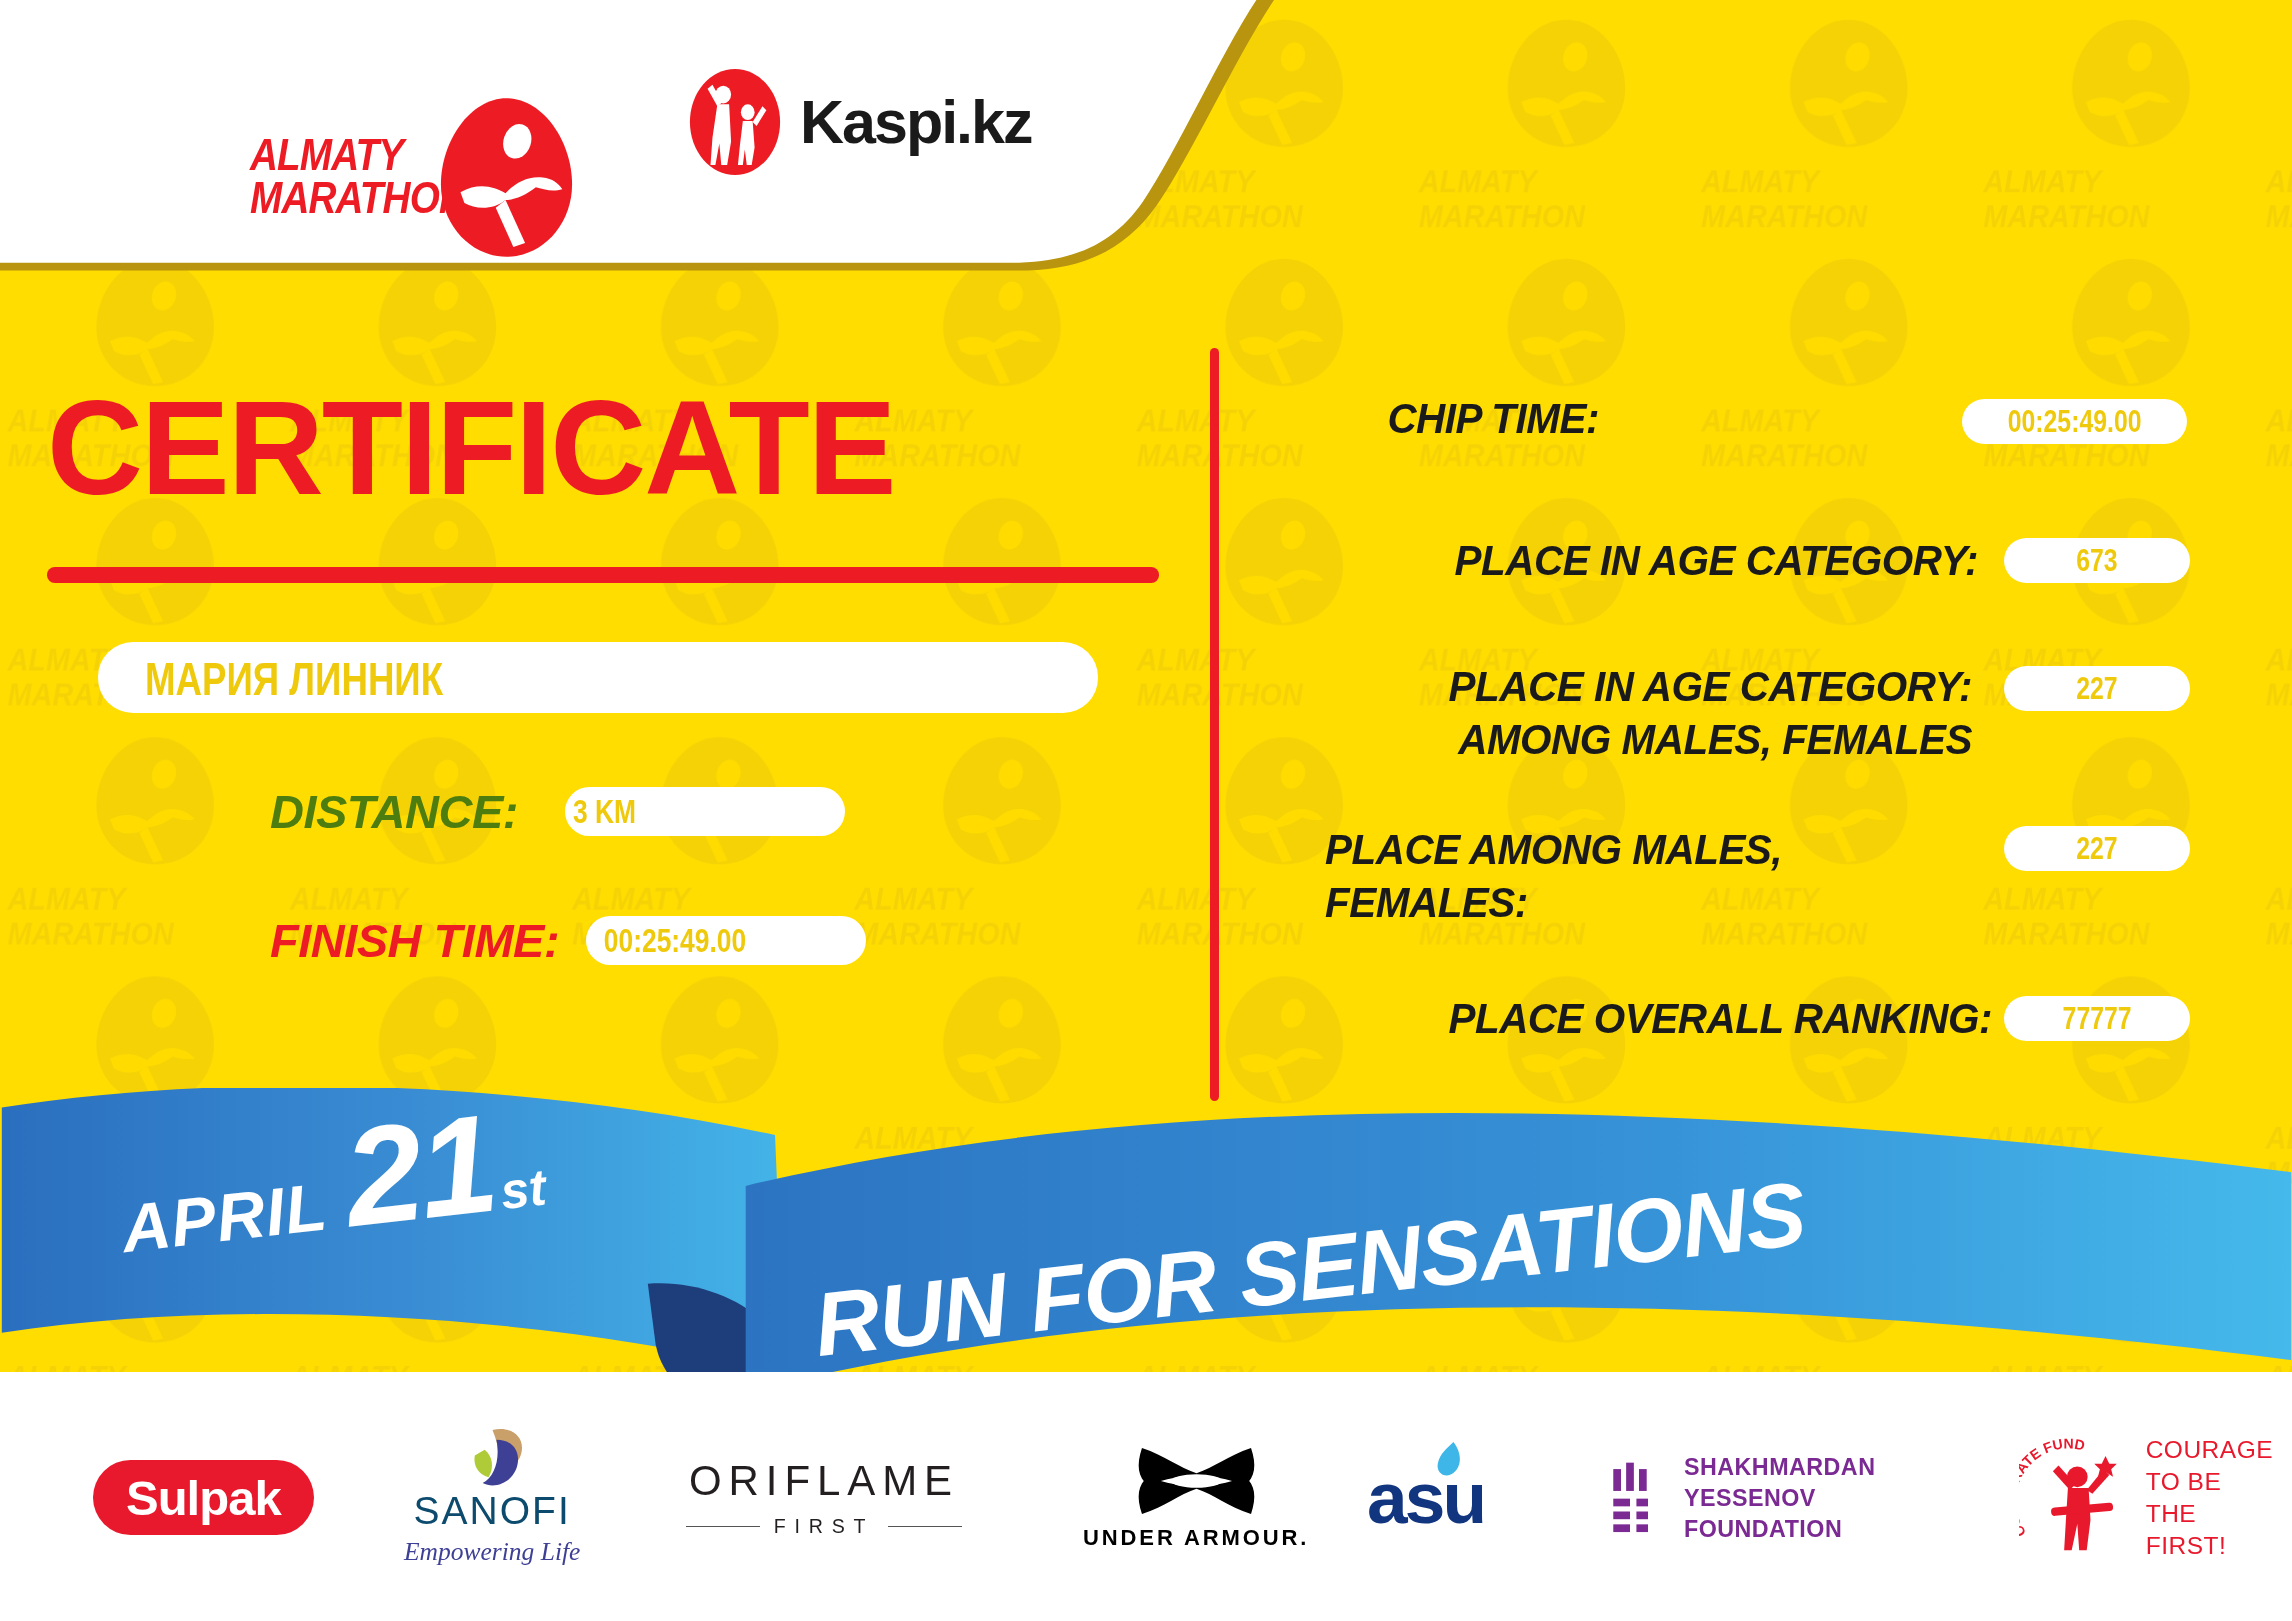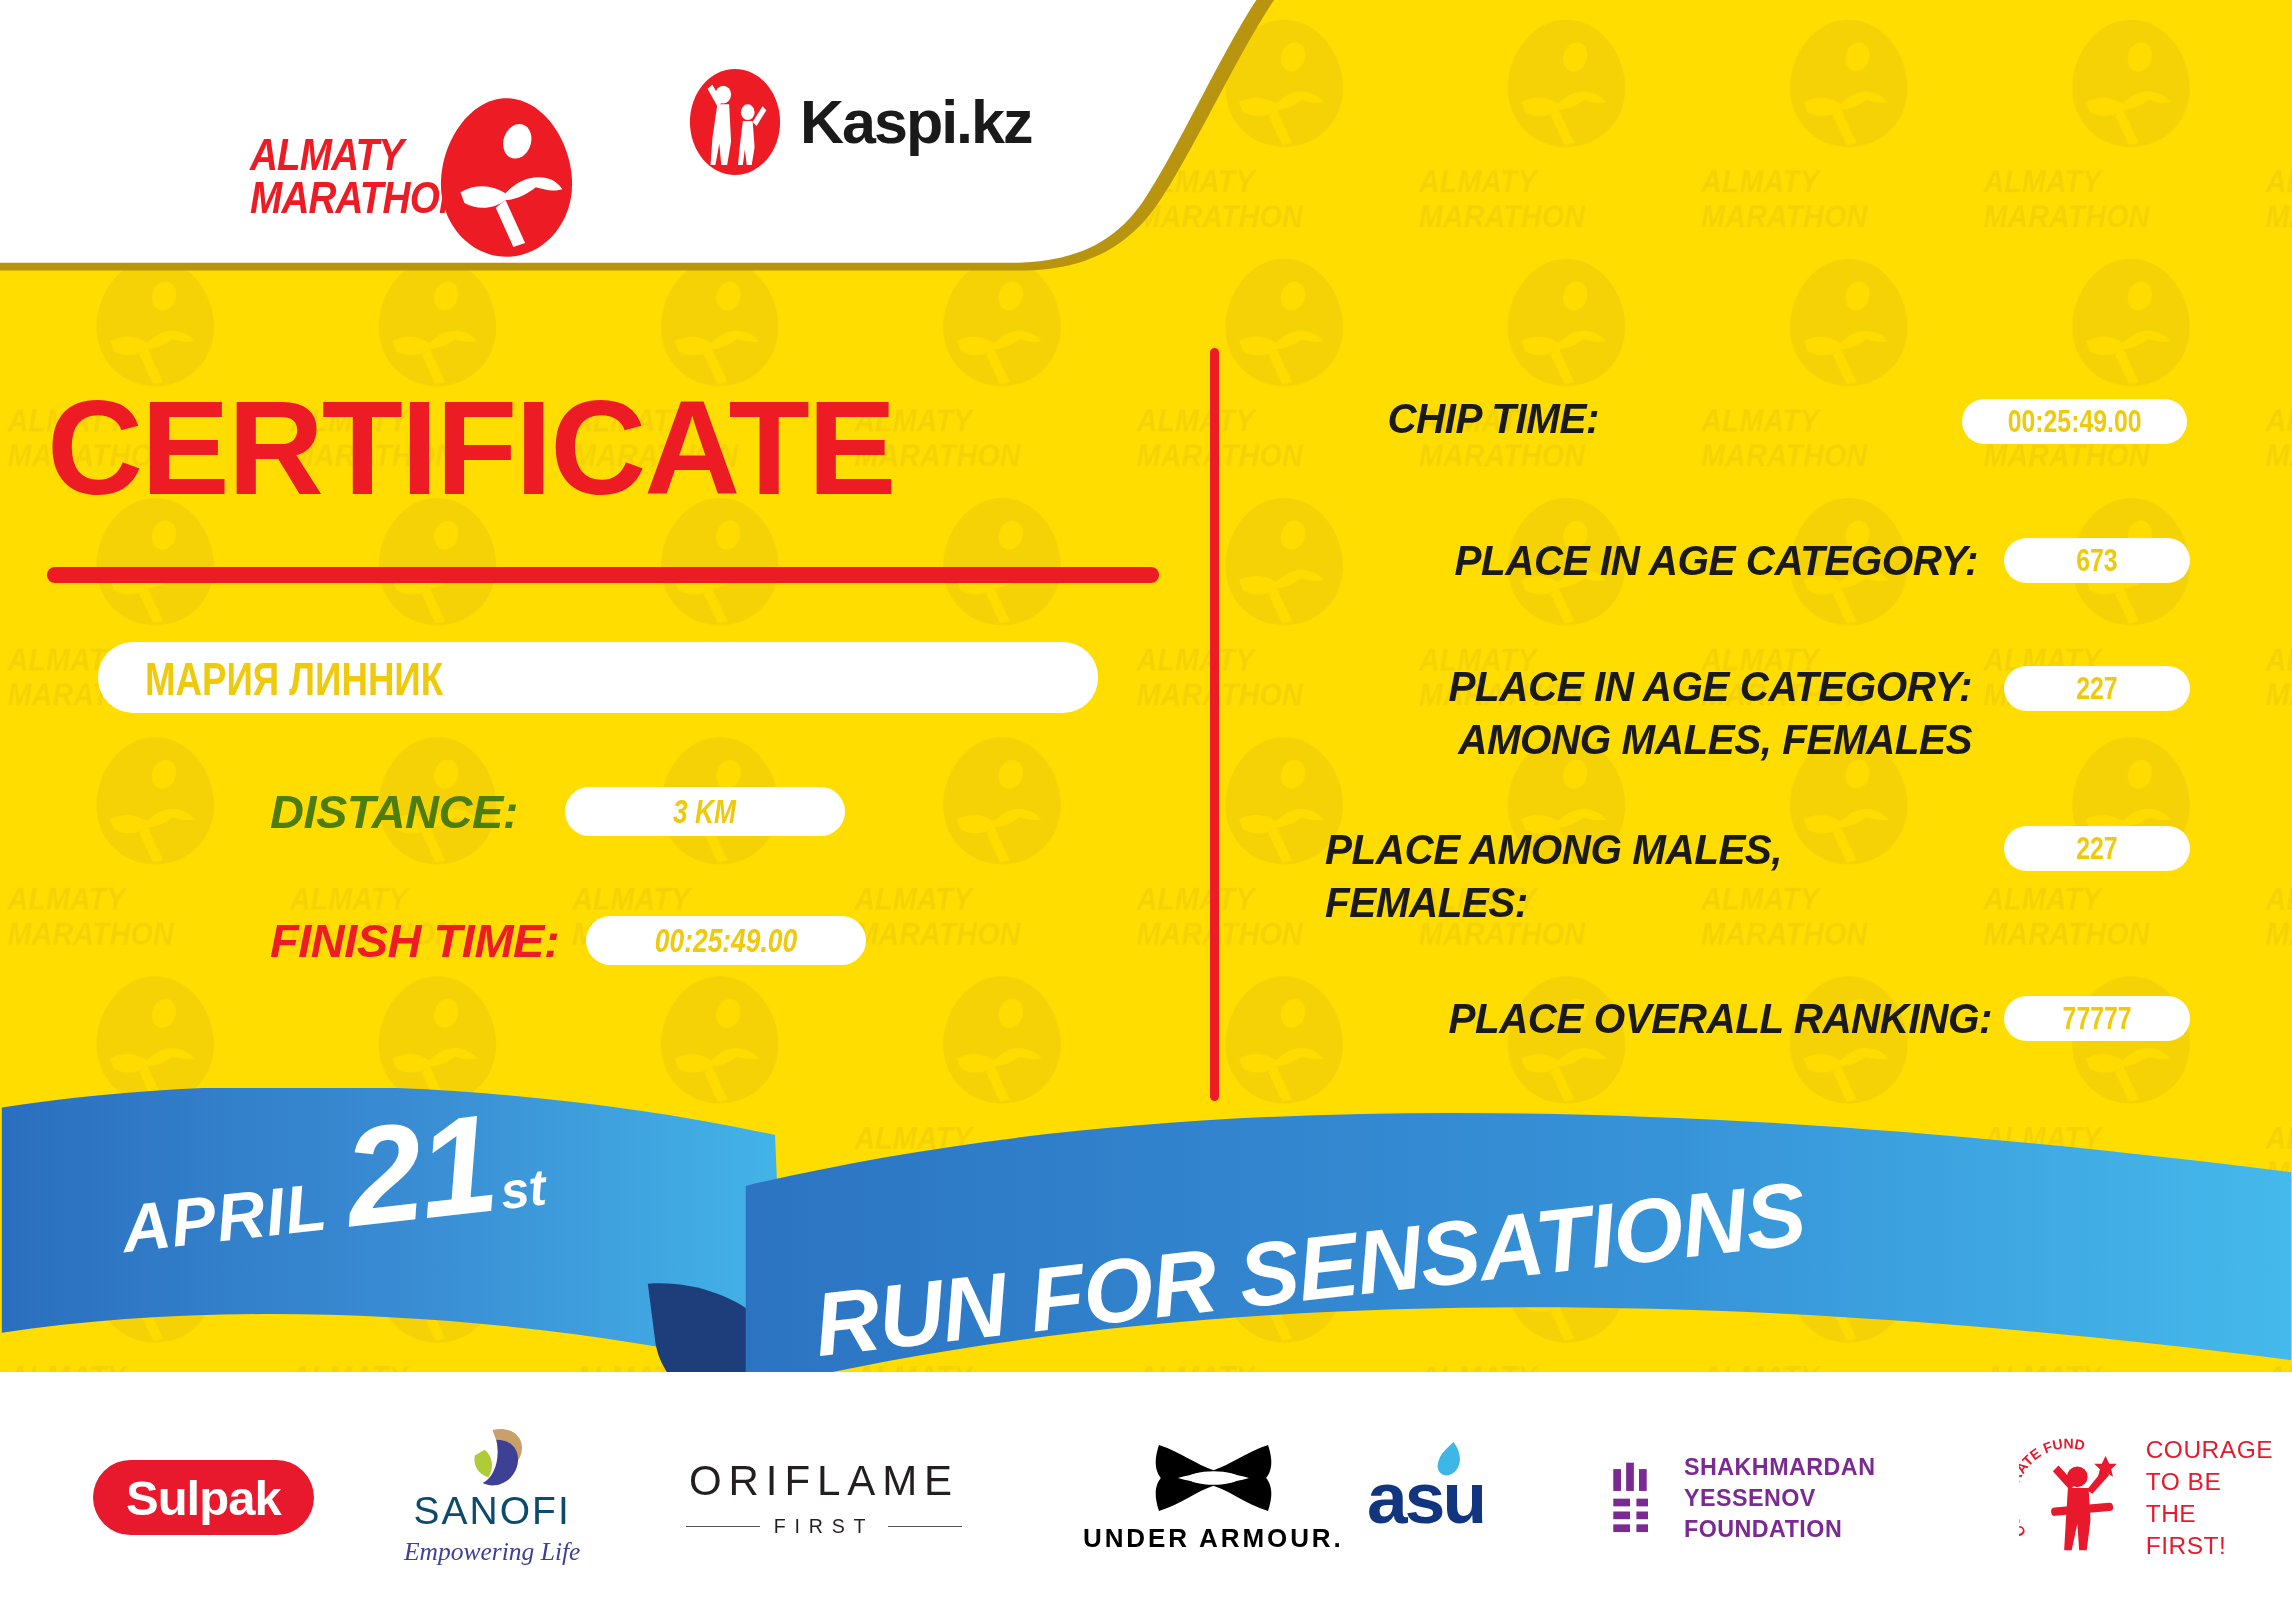--- a/index.html
+++ b/index.html
@@ -60,21 +60,21 @@
     transform:scaleX(0.78);transform-origin:left center;
   }
   .lrow{position:absolute;display:flex;align-items:center;}
   .llabel{
     font-size:47px;font-weight:bold;font-style:italic;
     letter-spacing:-0.5px;font-family:"Liberation Sans",sans-serif;
     white-space:nowrap;
   }
   .lpill{
     background:#fff;border-radius:25.5px;height:49px;
-    display:flex;align-items:center;justify-content:center;font-style:italic;
+    display:flex;align-items:center;justify-content:flex-start;
   }
   .lval{
     color:#EFC90C;font-size:33px;font-weight:bold;
     font-family:"Liberation Sans Narrow","Liberation Sans",sans-serif;
     transform:scaleX(0.8);transform-origin:center;white-space:nowrap;
   }
   
   #divider{
     position:absolute;left:1210px;top:348px;width:8.8px;height:753px;
     background:#ED1C24;border-radius:4.9px;
@@ -141,21 +141,21 @@
   
   #sp-oriflame{left:686px;flex-direction:column;justify-content:center;}
   #ori-word{color:#231F20;font-size:42px;letter-spacing:6.9px;
     font-family:"Liberation Sans",sans-serif;font-weight:300;}
   #ori-sub{display:flex;align-items:center;gap:13.7px;margin-top:9.8px;}
   #ori-sub .ln{width:74px;height:1px;background:#555;}
   #ori-sweden{color:#231F20;font-size:19.6px;letter-spacing:8.8px;
     font-family:"Liberation Sans",sans-serif;}
   
   #sp-ua{left:1083px;flex-direction:column;justify-content:center;}
-  #ua-word{color:#000;font-size:26px;font-weight:bold;letter-spacing:2.9px;margin-top:7.8px;
+  #ua-word{color:#000;font-size:22px;font-weight:bold;letter-spacing:2.9px;margin-top:7.8px;
     font-family:"Liberation Sans",sans-serif;}
   
   #sp-asu{left:1367px;}
   #asu-word{color:#12357F;font-size:73px;font-weight:bold;letter-spacing:-2.9px;
     font-family:"Liberation Sans",sans-serif;}
   
   #sp-yes{left:1612px;gap:25.5px;}
   #yes-text{color:#7A2A92;font-size:24.5px;font-weight:bold;line-height:31px;
     font-family:"Liberation Sans",sans-serif;letter-spacing:0.5px;
     transform:scaleX(0.95);transform-origin:left center;}

